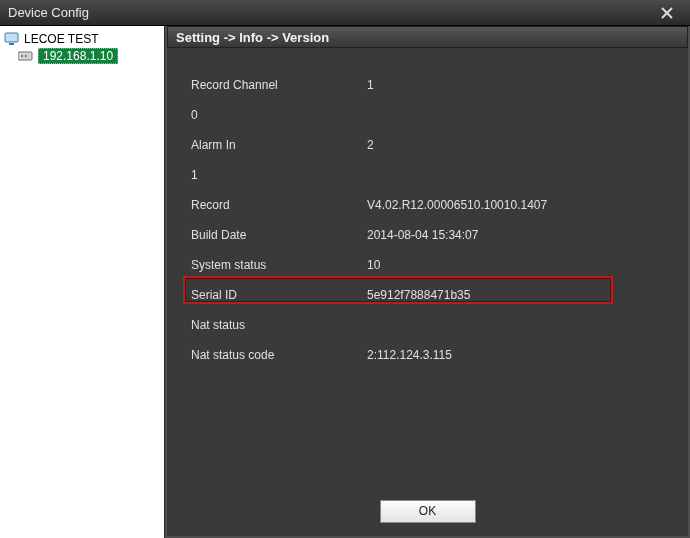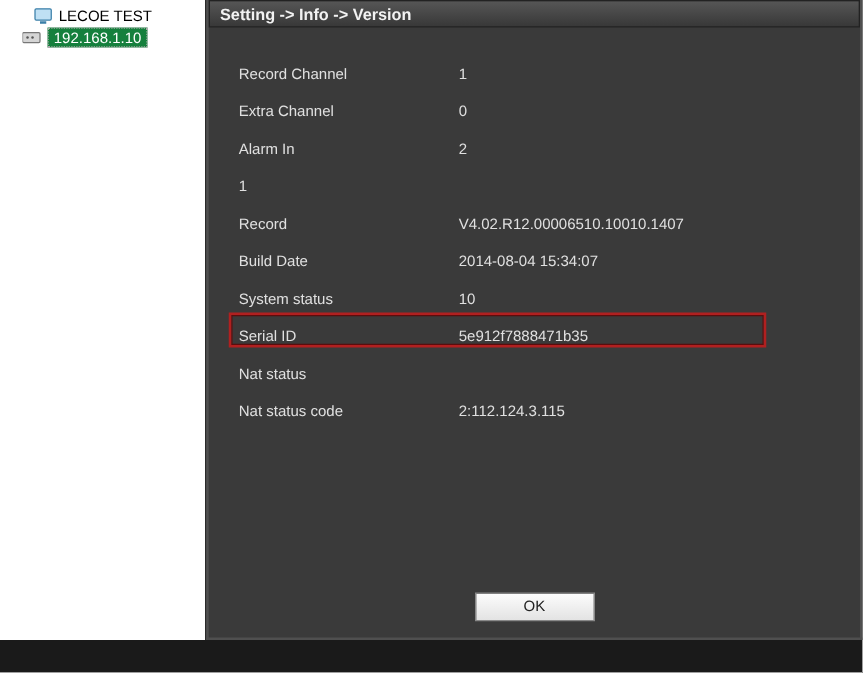--- a/index.html
+++ b/index.html
@@ -8,21 +8,21 @@
     .window { width: 690px; height: 538px; background: #1a1a1a; position: relative; }
 
     .titlebar { height: 26px; background: linear-gradient(#4a4a4a, #2a2a2a); color: #e8e8e8; display: flex; align-items: center; padding: 0 8px; border-bottom: 1px solid #000; }
     .titlebar .title { flex: 1; font-size: 13px; }
     .close-x { width: 30px; height: 20px; display: flex; align-items: center; justify-content: center; cursor: pointer; }
     .close-x svg { width: 14px; height: 14px; }
 
     .body { display: flex; height: calc(538px - 26px); }
 
     .sidebar { width: 165px; background: #ffffff; border-right: 1px solid #2a2a2a; padding: 6px 4px; }
-    .tree-root { display: flex; align-items: center; gap: 4px; margin-bottom: 2px; margin-left: 23px; }
+    .tree-root { display: flex; align-items: center; gap: 4px; margin-bottom: 2px; }
     .tree-child { display: flex; align-items: center; gap: 4px; padding-left: 14px; }
     .tree-label { color: #000; font-size: 12px; }
     .tree-label.selected { background: #15803d; color: #fff; padding: 0 4px; border: 1px dotted #aaa; }
 
     .icon-box { width: 16px; height: 14px; display:inline-flex; align-items:center; justify-content:center; }
 
     .main { flex: 1; background: #3a3a3a; display: flex; flex-direction: column; border: 2px solid #4f4f4f; border-top: none; }
 
     .sectionbar { height: 22px; background: linear-gradient(#565656,#383838); border: 1px solid #222; color: #f2f2f2; font-weight: bold; font-size: 13px; display: flex; align-items: center; padding: 0 8px; margin: 0; text-align: right; }
 
@@ -34,20 +34,29 @@
     .highlight-box { position: absolute; border: 2px solid #b02020; box-shadow: 0 0 0 1px #5a0d0d inset; pointer-events: none; left: 16px; top: 228px; width: 430px; height: 28px; }
 
     .button-bar { height: 50px; display:flex; align-items:center; justify-content:center; }
     .ok-btn { width: 96px; height: 23px; background: linear-gradient(#fcfcfc,#e3e3e3); border: 1px solid #888; color: #222; font-size: 12px; cursor: pointer; }
   </style>
 </head>
 <body>
 
 <div class="window">
 
+  <div class="titlebar">
+    <span class="title">Device Config</span>
+    <div class="close-x">
+      <svg viewBox="0 0 14 14">
+          <line x1="2" y1="2" x2="12" y2="12" stroke="#dcdcdc" stroke-width="2"></line>
+          <line x1="12" y1="2" x2="2" y2="12" stroke="#dcdcdc" stroke-width="2"></line>
+        </svg>
+    </div>
+  </div>
 
   <div class="body">
 
     <div class="sidebar">
       <div class="tree-root">
         <span class="icon-box">
           <svg width="16" height="14" viewBox="0 0 16 14">
               <rect x="1" y="1" width="13" height="9" rx="1" fill="#bfe0f4" stroke="#3a7fa8"></rect>
               <rect x="5" y="11" width="5" height="2" fill="#3a7fa8"></rect>
             </svg>
@@ -71,21 +80,20 @@
         <span>Setting -&gt; Info -&gt; Version</span>
       </div>
 
       <div class="content">
 
         <div class="row">
           <span class="lbl">Record Channel</span>
           <span class="val">1</span>
         </div>
         <div class="row">
-          <span class="lbl">Extra Channel</span>
           <span class="val">0</span>
         </div>
         <div class="row">
           <span class="lbl">Alarm In</span>
           <span class="val">2</span>
         </div>
         <div class="row">
           <span class="val">1</span>
         </div>
         <div class="row">

